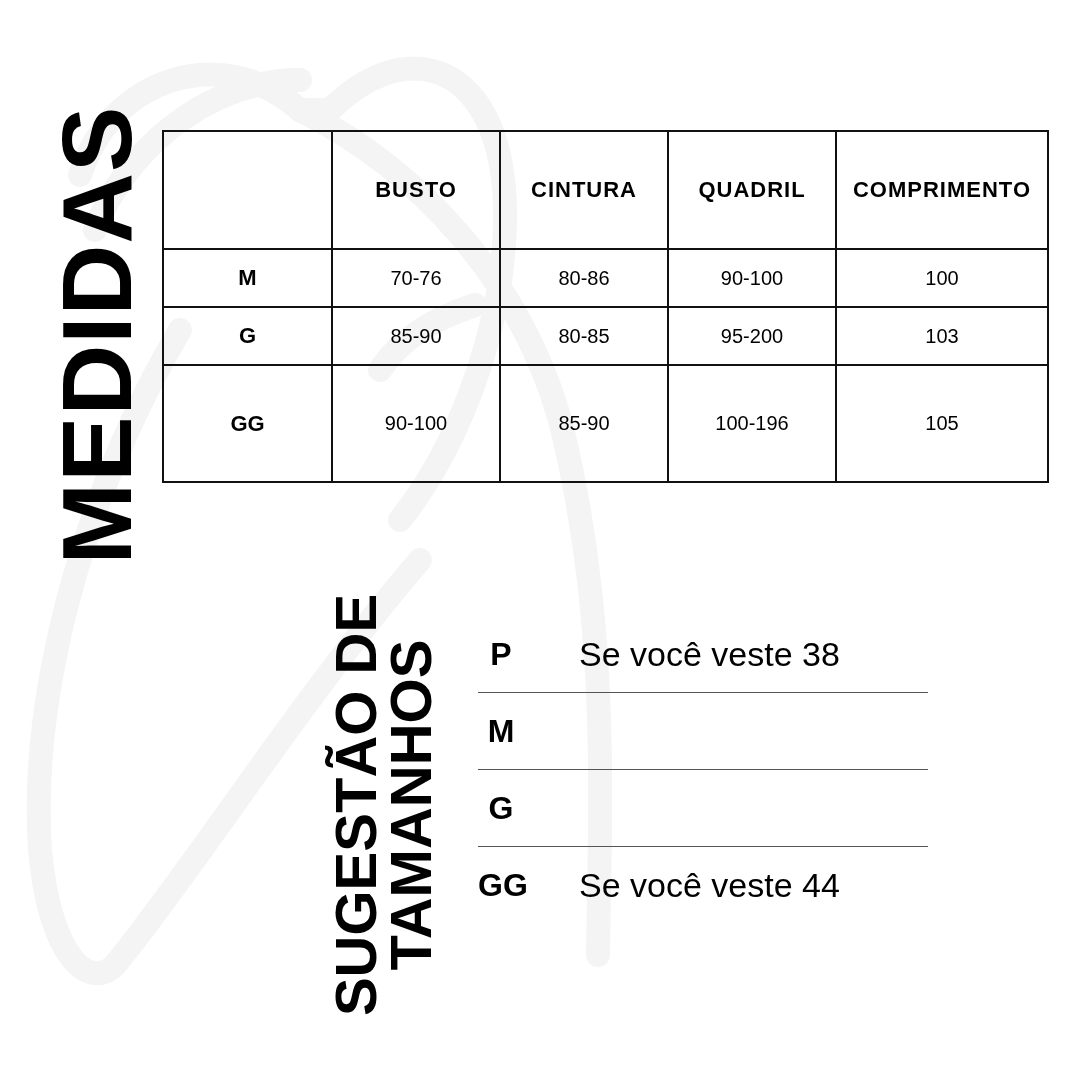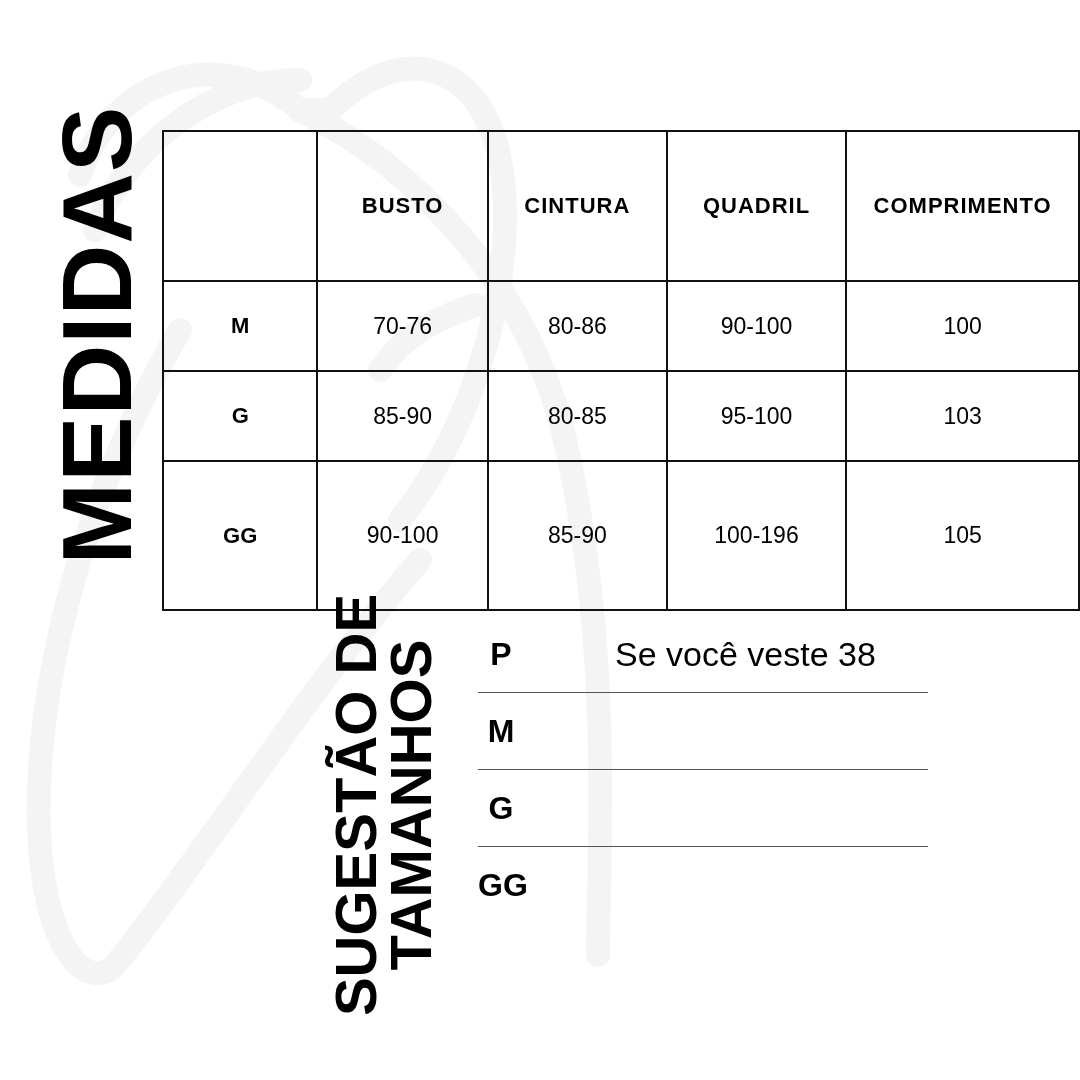--- a/index.html
+++ b/index.html
@@ -2,34 +2,34 @@
 <html><head>
   <meta charset="utf-8">
   <style>
     html, body { margin:0; padding:0; }
     body { width:1080px; height:1080px; background:#ffffff; position:relative; overflow:hidden;
            font-family:"Liberation Sans", sans-serif; color:#000; }
     .watermark { position:absolute; left:0; top:0; width:1080px; height:1080px; z-index:0; }
     .title-medidas { position:absolute; left:97px; top:335px; transform:translate(-50%,-50%) rotate(-90deg);
       font-weight:700; font-size:98px; line-height:1; letter-spacing:1px; white-space:nowrap; z-index:2; }
     table.medidas { position:absolute; left:162px; top:130px; border-collapse:collapse; z-index:2; }
-    table.medidas td, table.medidas th { border:2px solid #111; text-align:center; padding:16px; }
+    table.medidas td, table.medidas th { border:2px solid #111; text-align:center; padding:0; }
     table.medidas th { font-weight:700; font-size:22px; letter-spacing:1px; height:116px; }
-    table.medidas td { font-size:23px; }
+    table.medidas td { font-size:20px; }
     table.medidas td.size { font-weight:700; font-size:22px; }
     .c0{width:167px}.c1{width:166px}.c2{width:166px}.c3{width:166px}.c4{width:210px}
     tr.r-m td, tr.r-g td { height:56px; }
     tr.r-gg td { height:115px; }
     .title-sug { position:absolute; left:383px; top:805px; transform:translate(-50%,-50%) rotate(-90deg);
       font-weight:700; font-size:58px; line-height:55px; white-space:nowrap; text-align:center; z-index:2; }
     .sug-list { position:absolute; left:478px; top:616px; width:450px; z-index:2; }
     .sug-row { display:flex; align-items:center; height:76px; border-bottom:1.5px solid #555; }
     .sug-row:last-child { border-bottom:none; }
     .sug-size { width:46px; text-align:center; font-weight:700; font-size:32px; }
-    .sug-text { margin-left:91px; font-size:34px; }
+    .sug-text { margin-left:55px; font-size:34px; }
   </style>
 </head>
 <body>
 
 <svg class="watermark" viewBox="0 0 1080 1080">
   <defs>
       <clipPath id="cl">
         <rect x="0" y="0" width="1080" height="1020"></rect>
       </clipPath>
     </defs>
@@ -57,21 +57,21 @@
     <td class="size">M</td>
     <td>70-76</td>
     <td>80-86</td>
     <td>90-100</td>
     <td>100</td>
   </tr>
   <tr class="r-g">
     <td class="size">G</td>
     <td>85-90</td>
     <td>80-85</td>
-    <td>95-100</td>
+    <td>95-200</td>
     <td>103</td>
   </tr>
   <tr class="r-gg">
     <td class="size">GG</td>
     <td>90-100</td>
     <td>85-90</td>
     <td>100-196</td>
     <td>105</td>
   </tr>
 </tbody>
@@ -88,14 +88,15 @@
     <span class="sug-text">Se você veste 38</span>
   </div>
   <div class="sug-row">
     <span class="sug-size">M</span>
   </div>
   <div class="sug-row">
     <span class="sug-size">G</span>
   </div>
   <div class="sug-row">
     <span class="sug-size">GG</span>
+    <span class="sug-text">Se você veste 44</span>
   </div>
 </div>
 
 </body></html>

